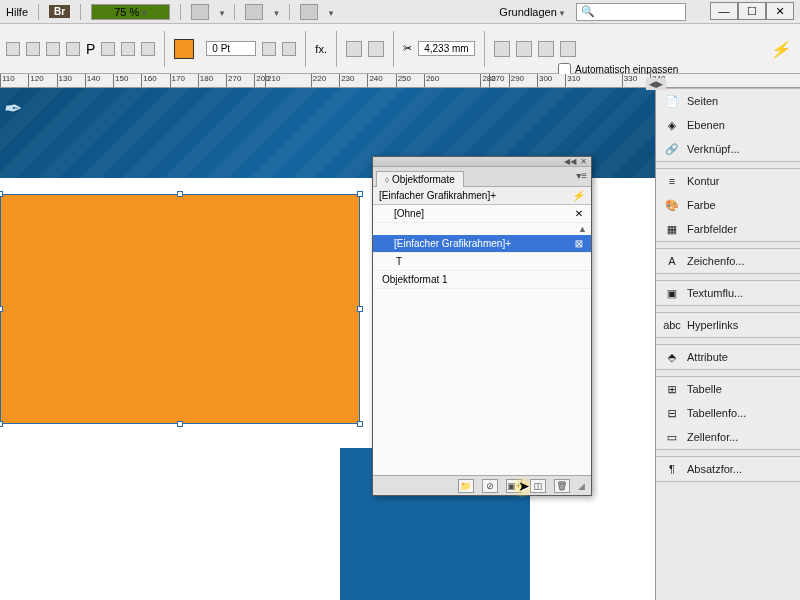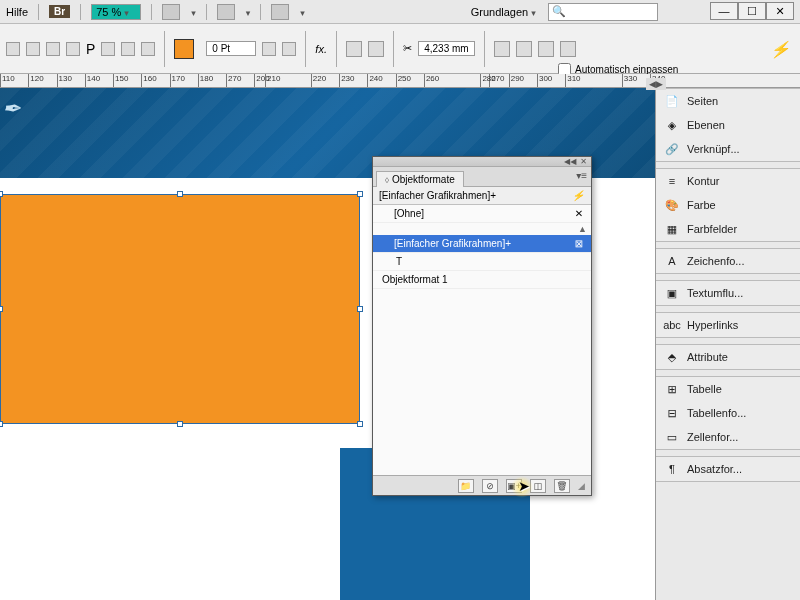--- a/index.html
+++ b/index.html
@@ -1,20 +1,20 @@
 <!DOCTYPE html>
 <html><head>
 <meta charset="utf-8">
 <style>
 * { box-sizing: border-box; margin: 0; padding: 0; font-family: Tahoma, Arial, sans-serif; }
 body { width: 800px; height: 600px; background: #fff; overflow: hidden; position: relative; font-size: 11px; }
 
 .menubar { height: 24px; background: #e8e8e8; border-bottom: 1px solid #bbb; display: flex; align-items: center; padding: 0 6px; gap: 8px; }
 .menubar .br-badge { background: #5a4a35; color: #fff; padding: 1px 5px; font-size: 10px; font-weight: bold; }
-.menubar .zoom { border: 1px solid #999; padding: 1px 4px; background: #14b8a6; font-size: 11px; min-width: 50px; }
+.menubar .zoom { border: 1px solid #999; padding: 1px 22px; background: #4d7c0f; font-size: 11px; min-width: 50px; }
 .menubar .dd-icon { width: 18px; height: 16px; background: #ccc; border: 1px solid #999; }
 .menubar .sep { width: 1px; height: 16px; background: #aaa; margin: 0 2px; }
 .menubar .search { margin-left: 4px; border: 1px solid #999; background: #fff; height: 18px; width: 110px; padding: 0 4px; display: flex; align-items: center; }
 .menubar .caret::after { content: "▾"; font-size: 9px; margin-left: 3px; color: #555; }
 
 .winbtns { position: absolute; top: 2px; right: 6px; display: flex; gap: 0; }
 .winbtns span { width: 28px; height: 18px; border: 1px solid #888; background: #f0f0f0; display: flex; align-items: center; justify-content: center; font-size: 11px; }
 
 .toolbar { height: 50px; background: #f1f1f1; border-bottom: 1px solid #aaa; display: flex; align-items: center; padding: 2px 6px; gap: 6px; flex-wrap: wrap; position: relative; }
 .tool-icon { width: 16px; height: 16px; border: 1px solid #999; background: #ddd; }
@@ -104,21 +104,21 @@
     <span class="tool-icon sm"></span>
     <span class="tool-icon sm"></span>
     <span class="tool-icon sm"></span>
     <span class="sep"></span>
     <span class="swatch" style="background:#f39322"></span>
     <span class="caret"></span>
     <span class="numfield">0 Pt</span>
     <span class="tool-icon sm"></span>
     <span class="tool-icon sm"></span>
     <span class="sep"></span>
-    <span style="font-style:italic">fx.</span>
+    <span style="">fx.</span>
     <span class="sep"></span>
     <span class="tool-icon"></span>
     <span class="tool-icon"></span>
     <span class="sep"></span>
     <span>✂</span>
     <span class="numfield">4,233 mm</span>
     <span class="sep"></span>
     <span class="tool-icon"></span>
     <span class="tool-icon"></span>
     <span class="tool-icon"></span>

